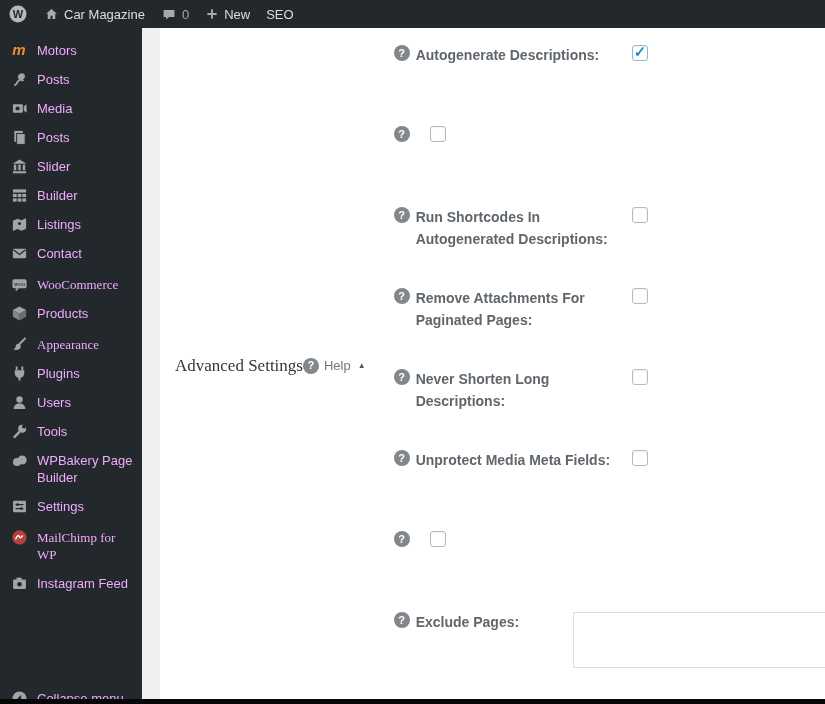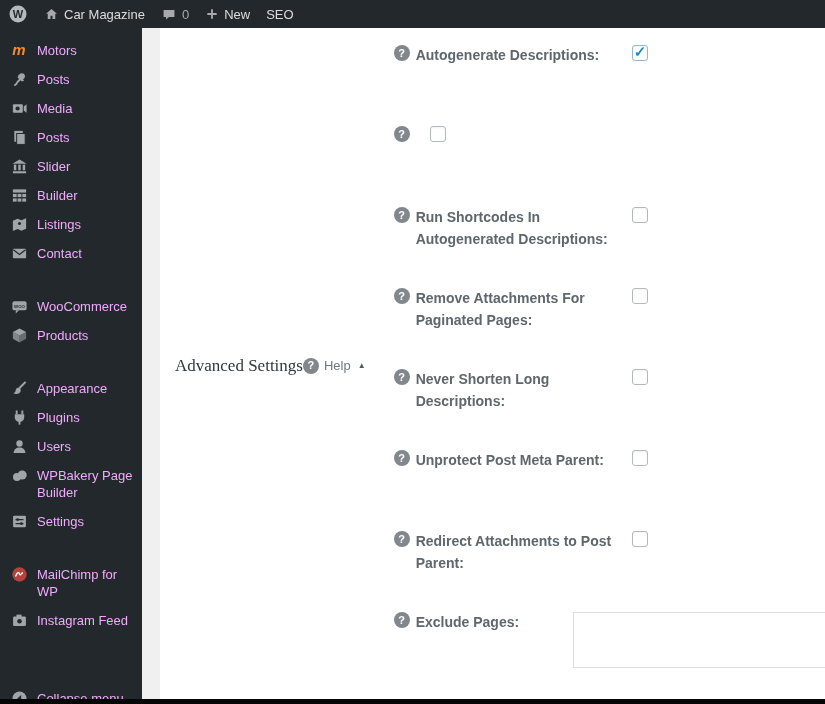--- a/index.html
+++ b/index.html
@@ -19,21 +19,21 @@
 
   
   .sidebar { width:142px; background:#23282d; color:#eee; padding-top:8px;
     position:relative; flex-shrink:0; overflow:hidden; }
   .menu-item { display:flex; align-items:flex-start; padding:6px 6px 6px 9px;
     font-size:13px; line-height:17px; cursor:pointer; }
   .mi-icon { width:20px; min-width:20px; display:flex; justify-content:center;
     margin-right:8px; margin-top:0px; }
   .mi-icon svg { display:block; }
   .mi-label { color:#f0abfc; }
-  .sep-before { margin-top:24px; }
+  .sep-before { margin-top:2px;font-family:Liberation Serif, serif; }
   .motors-text { font-style:italic; font-weight:bold; font-size:15px; color:#ef8c31;
     line-height:15px; }
   .collapse-item { position:absolute; left:0; right:0; bottom:-9px; }
 
   
   .gutter { width:18px; background:#f0f0f1; flex-shrink:0; }
   .right-strip { width:12px; background:#f0f0f1; border-left:1px solid #dcdcde;
     flex-shrink:0; }
 
   
@@ -228,20 +228,30 @@
             <svg width="17" height="17" viewBox="0 0 18 18">
               <circle cx="9" cy="5.8" r="3.4" fill="#a0a5aa"></circle>
               <path d="M2.8 16c0-4 2.8-6 6.2-6s6.2 2 6.2 6z" fill="#a0a5aa"></path>
             </svg>
           </span>
           <span class="mi-label">Users</span>
         </div>
         <div class="menu-item">
           <span class="mi-icon">
             <svg width="17" height="17" viewBox="0 0 18 18">
+              <path d="M3 15.5L9 9.5" stroke="#a0a5aa" stroke-width="2.6" fill="none"></path>
+              <circle cx="11.8" cy="6" r="4.2" fill="#a0a5aa"></circle>
+              <circle cx="13.8" cy="3.8" r="2.1" fill="#23282d"></circle>
+            </svg>
+          </span>
+          <span class="mi-label">Tools</span>
+        </div>
+        <div class="menu-item">
+          <span class="mi-icon">
+            <svg width="17" height="17" viewBox="0 0 18 18">
               <circle cx="6.3" cy="10.5" r="4.2" fill="#a0a5aa"></circle>
               <circle cx="11.8" cy="8.5" r="4.8" fill="#a0a5aa"></circle>
             </svg>
           </span>
           <span class="mi-label">WPBakery Page Builder</span>
         </div>
         <div class="menu-item">
           <span class="mi-icon">
             <svg width="17" height="17" viewBox="0 0 18 18">
               <rect x="2.2" y="2.8" width="13.6" height="12.4" rx="1.2" fill="#a0a5aa"></rect>
@@ -315,26 +325,25 @@
           <span class="row-label">Remove Attachments For Paginated Pages:</span>
           <span class="row-control"><span class="checkbox" role="checkbox"></span></span>
         </div>
         <div class="form-row">
           <span class="q-circle row-qicon">?</span>
           <span class="row-label">Never Shorten Long Descriptions:</span>
           <span class="row-control"><span class="checkbox" role="checkbox"></span></span>
         </div>
         <div class="form-row">
           <span class="q-circle row-qicon">?</span>
-          <span class="row-label">Unprotect Post Meta Parent:</span>
-          <span class="row-control"><span class="checkbox" role="checkbox"></span></span>
-        </div>
-        <div class="form-row">
-          <span class="q-circle row-qicon">?</span>
-          <span class="row-label">Redirect Attachments to Post Parent:</span>
+          <span class="row-label">Unprotect Media Meta Fields:</span>
+          <span class="row-control"><span class="checkbox" role="checkbox"></span></span>
+        </div>
+        <div class="form-row">
+          <span class="q-circle row-qicon">?</span>
           <span class="row-control"><span class="checkbox" role="checkbox"></span></span>
         </div>
         <div class="form-row">
           <span class="q-circle row-qicon">?</span>
           <span class="row-label">Exclude Pages:</span>
           <span class="row-control"><textarea class="exclude-textarea" style=""></textarea></span>
         </div>
       </div>
   </div>
 

